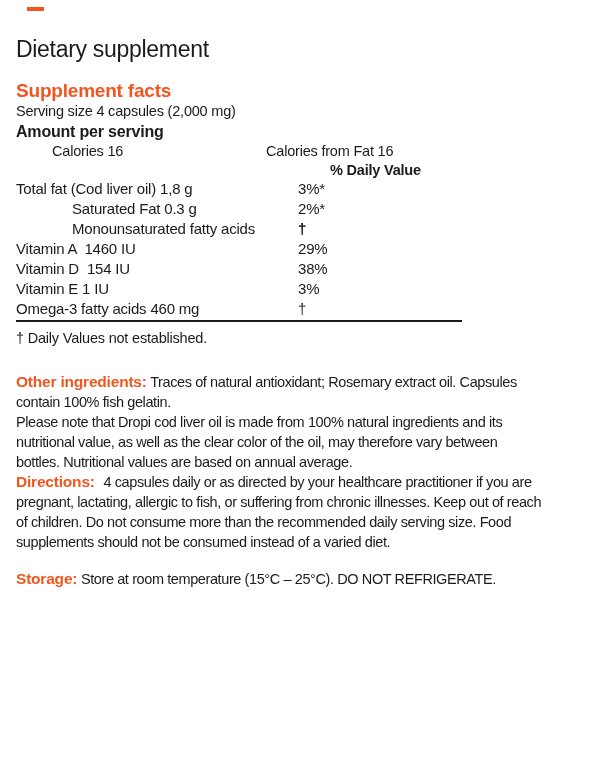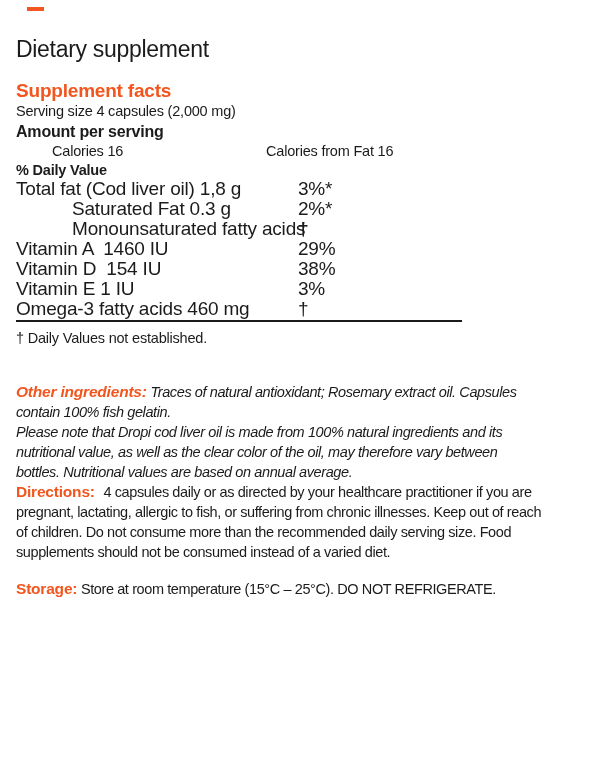--- a/index.html
+++ b/index.html
@@ -14,34 +14,34 @@
 
   .title{font-size:23px;font-weight:400;line-height:26px;letter-spacing:-0.3px;}
   .subtitle{font-size:16.5px;font-weight:400;line-height:20px;letter-spacing:-0.2px;}
 
   .sf-head{margin-top:18px;font-size:19px;font-weight:700;line-height:21px;letter-spacing:-0.2px;}
   .serving{font-size:14.5px;line-height:20px;letter-spacing:-0.2px;}
   .amount{font-size:16px;font-weight:700;line-height:21px;letter-spacing:-0.2px;}
 
   .cal-row{position:relative;font-size:14.5px;line-height:19px;letter-spacing:-0.2px;margin-left:36px;}
   .cal2{position:absolute;left:214px;top:0;}
-  .pdv{font-size:14.5px;font-weight:700;line-height:18px;letter-spacing:-0.2px;}
+  .pdv{font-size:14.5px;font-weight:700;line-height:18px;margin-left:314px;letter-spacing:-0.2px;}
 
-  .nrow{position:relative;font-size:19px;line-height:20px;letter-spacing:-0.2px;}
+  .nrow{position:relative;font-size:15px;line-height:20px;letter-spacing:-0.2px;}
   .nrow .label{white-space:pre;}
   .nrow.indent .label{padding-left:56px;}
   .nrow .val{position:absolute;left:282px;top:0;}
 
   .rule{width:446px;border-bottom:2px solid #1b1b1b;margin-top:1px;}
 
   .fnotes{margin-top:6px;}
   .fnote{font-size:14.5px;line-height:21px;letter-spacing:-0.2px;}
 
   .para{font-size:14.5px;line-height:20px;letter-spacing:-0.4px;white-space:pre-line;padding-right:0;}
-  .p-other{margin-top:33px;font-style:italic;}
+  .p-other{margin-top:23px;}
   .p-directions{}
   .p-storage{margin-top:17px;}
   .phead{font-weight:700;font-size:15.5px;letter-spacing:-0.2px;}
   .p-directions .phead{margin-right:5px;}
 </style>
 </head>
 <body style="color: rgb(27, 27, 27);">
 
 <div class="dash"></div>
 

